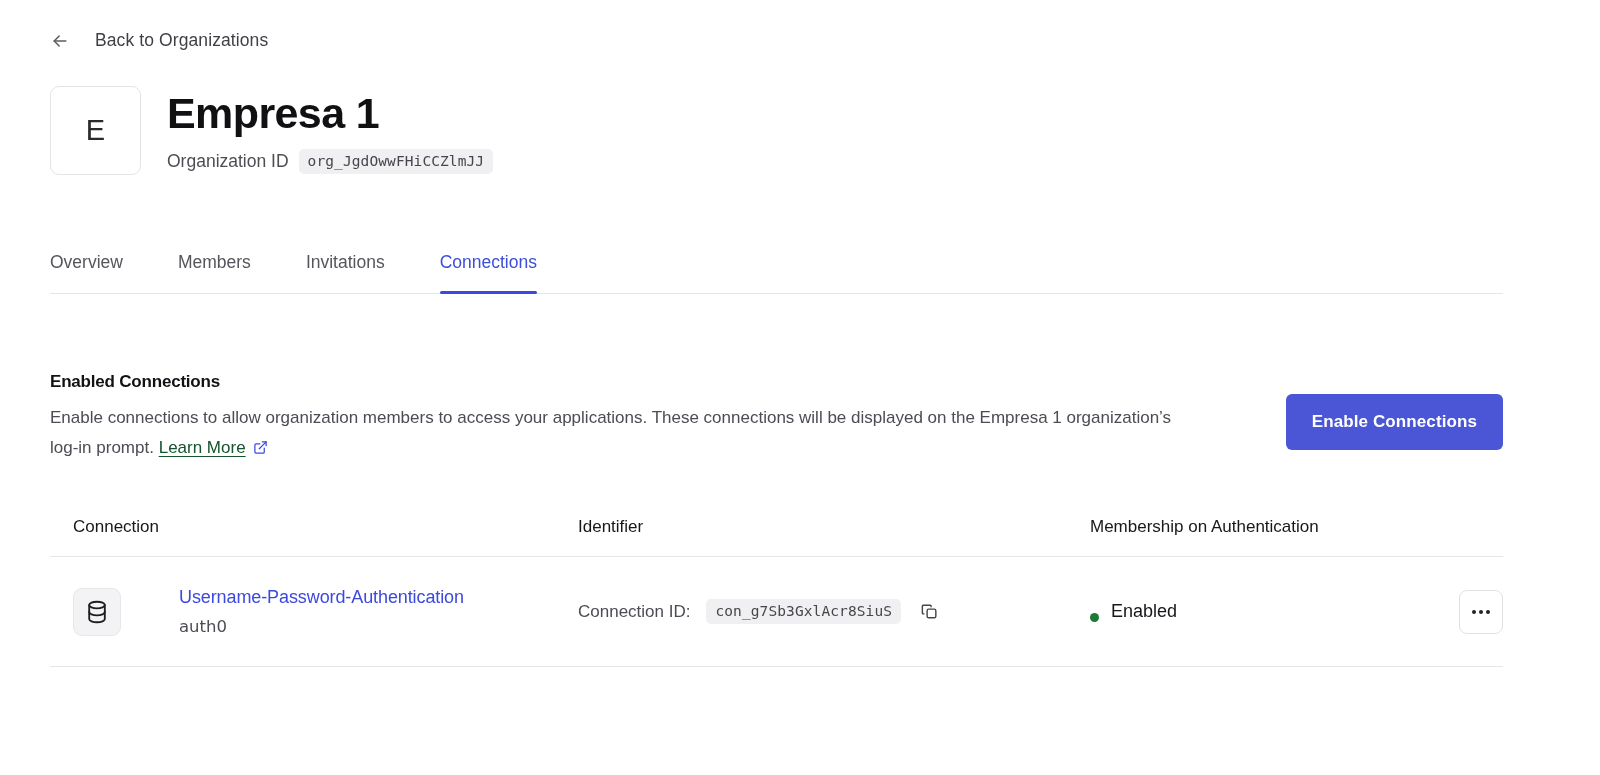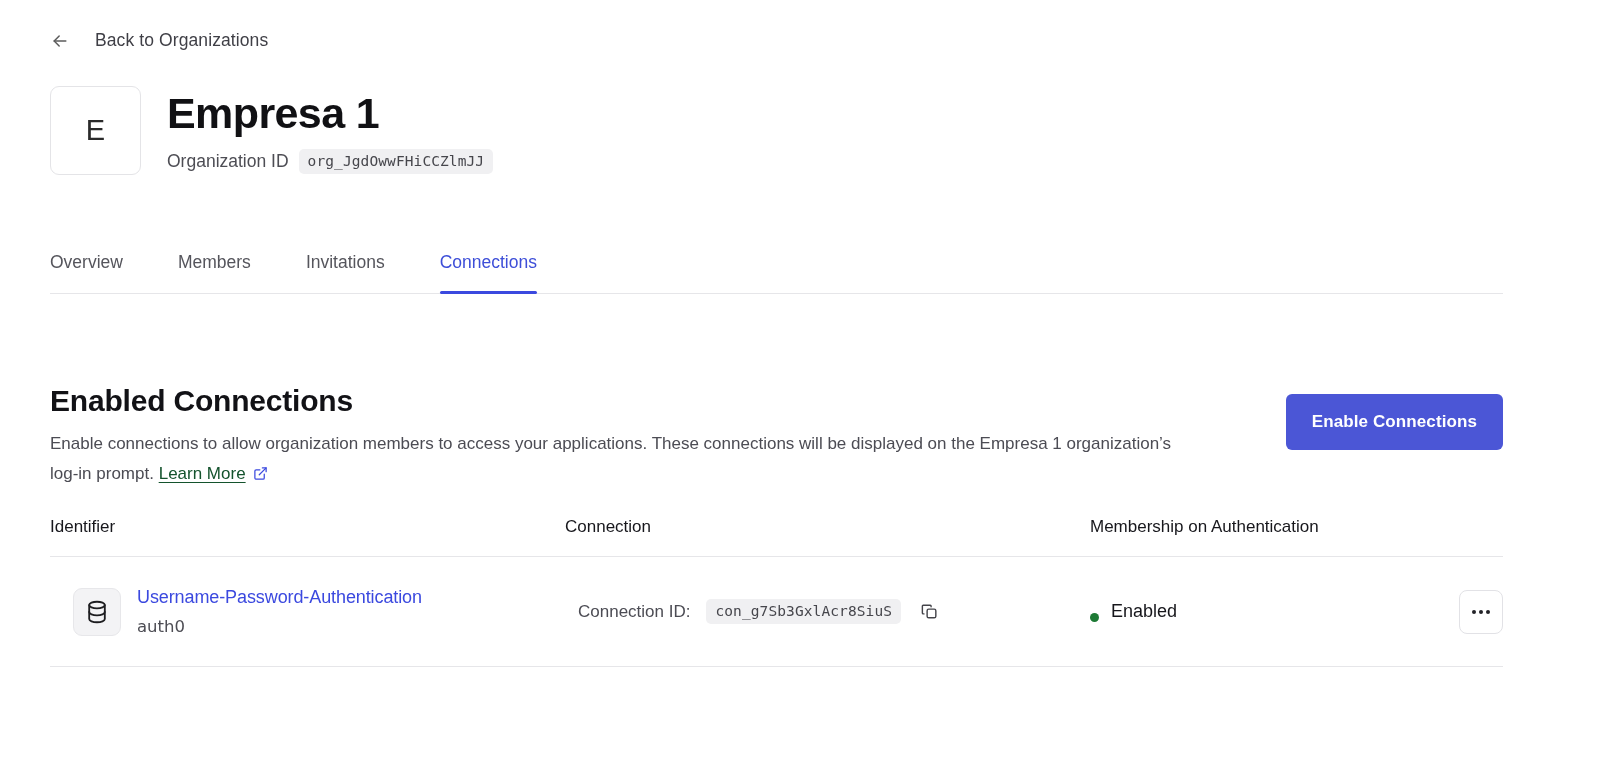--- a/index.html
+++ b/index.html
@@ -68,22 +68,22 @@
   .tab.active::after {
     content: ""; position: absolute; left: 0; right: 0; bottom: -1px;
     height: 3px; background: #3b49df; border-radius: 2px;
   }
 
   
   .section-head {
     position: absolute; left: 50px; top: 368px; width: 1453px;
   }
   .section-title {
-    font-size: 30px; font-weight: 700; letter-spacing: -0.2px;
-    color: #121216; margin: 16px 0 11px 0;
+    font-size: 17px; font-weight: 700; letter-spacing: -0.2px;
+    color: #121216; margin: 4px 0 11px 0;
   }
   .section-desc {
     font-size: 17px; line-height: 30px; color: #4c4c54;
     max-width: 1150px; margin: 0;
   }
   .learn-more {
     color: #14532d; text-decoration: underline;
     text-underline-offset: 3px; cursor: pointer;
   }
   .ext-icon {
@@ -119,21 +119,21 @@
     min-height: 110px;
     border-bottom: 1px solid #e6e6e9;
   }
   .conn-cell { display: flex; align-items: center; gap: 16px; }
   .conn-icon-box {
     width: 48px; height: 48px; flex: 0 0 auto;
     background: #f3f3f5; border: 1px solid #e7e7ea; border-radius: 9px;
     display: flex; align-items: center; justify-content: center;
     color: #1d1d20;
   }
-  .conn-names { display: flex; flex-direction: column; gap: 9px; }
+  .conn-names { display: flex; flex-direction: column; gap: 9px; margin-left: 42px; }
   .conn-link {
     font-size: 18px; color: #3b49df; cursor: pointer;
     letter-spacing: -0.1px;
   }
   .conn-strategy { font-size: 16.5px; color: #4d4d54;
     font-family: "DejaVu Sans", sans-serif; }
 
   .ident-cell { display: flex; align-items: center; gap: 16px; }
   .ident-label { font-size: 17px; color: #4c4c54; }
   .copy-btn {
@@ -197,22 +197,22 @@
           <line x1="10" y1="14" x2="21" y2="3"></line>
         </svg>
       </span>
     </p>
   </div>
 
   <button class="enable-btn">Enable Connections</button>
 
   <div class="table">
     <div class="thead">
+      <div class="th col-connection">Connection</div>
       <div class="th col-identifier">Identifier</div>
-      <div class="th col-connection">Connection</div>
       <div class="th col-membership">Membership on Authentication</div>
       <div class="col-actions"></div>
     </div>
 
     <div class="trow">
       <div class="col-connection conn-cell">
         <div class="conn-icon-box">
           <svg viewBox="0 0 24 24" width="26" height="26" fill="none" stroke="currentColor" stroke-width="1.7" stroke-linecap="round" stroke-linejoin="round">
             <ellipse cx="12" cy="5.6" rx="7.2" ry="3.1"></ellipse>
             <path d="M4.8 5.6v12.8c0 1.7 3.2 3.1 7.2 3.1s7.2-1.4 7.2-3.1V5.6"></path>

